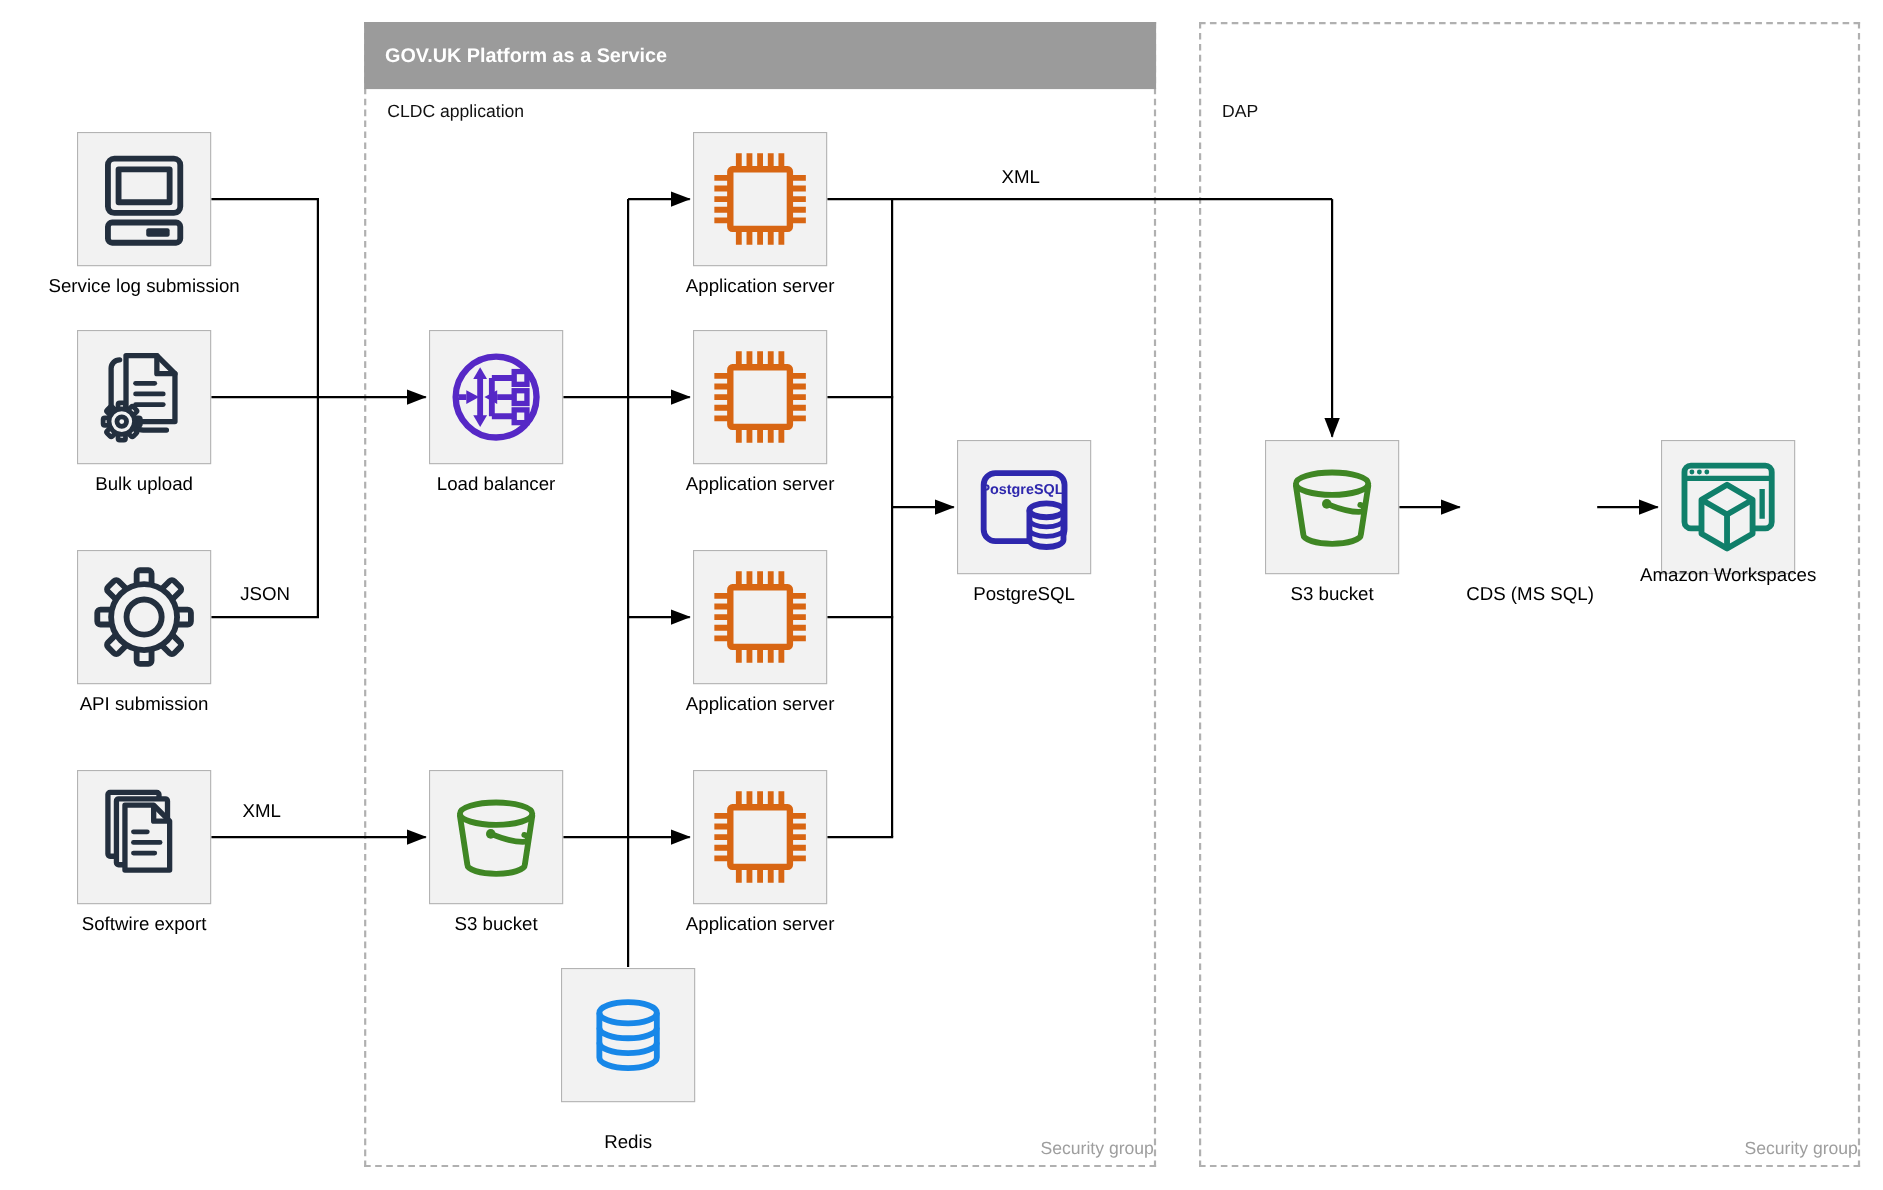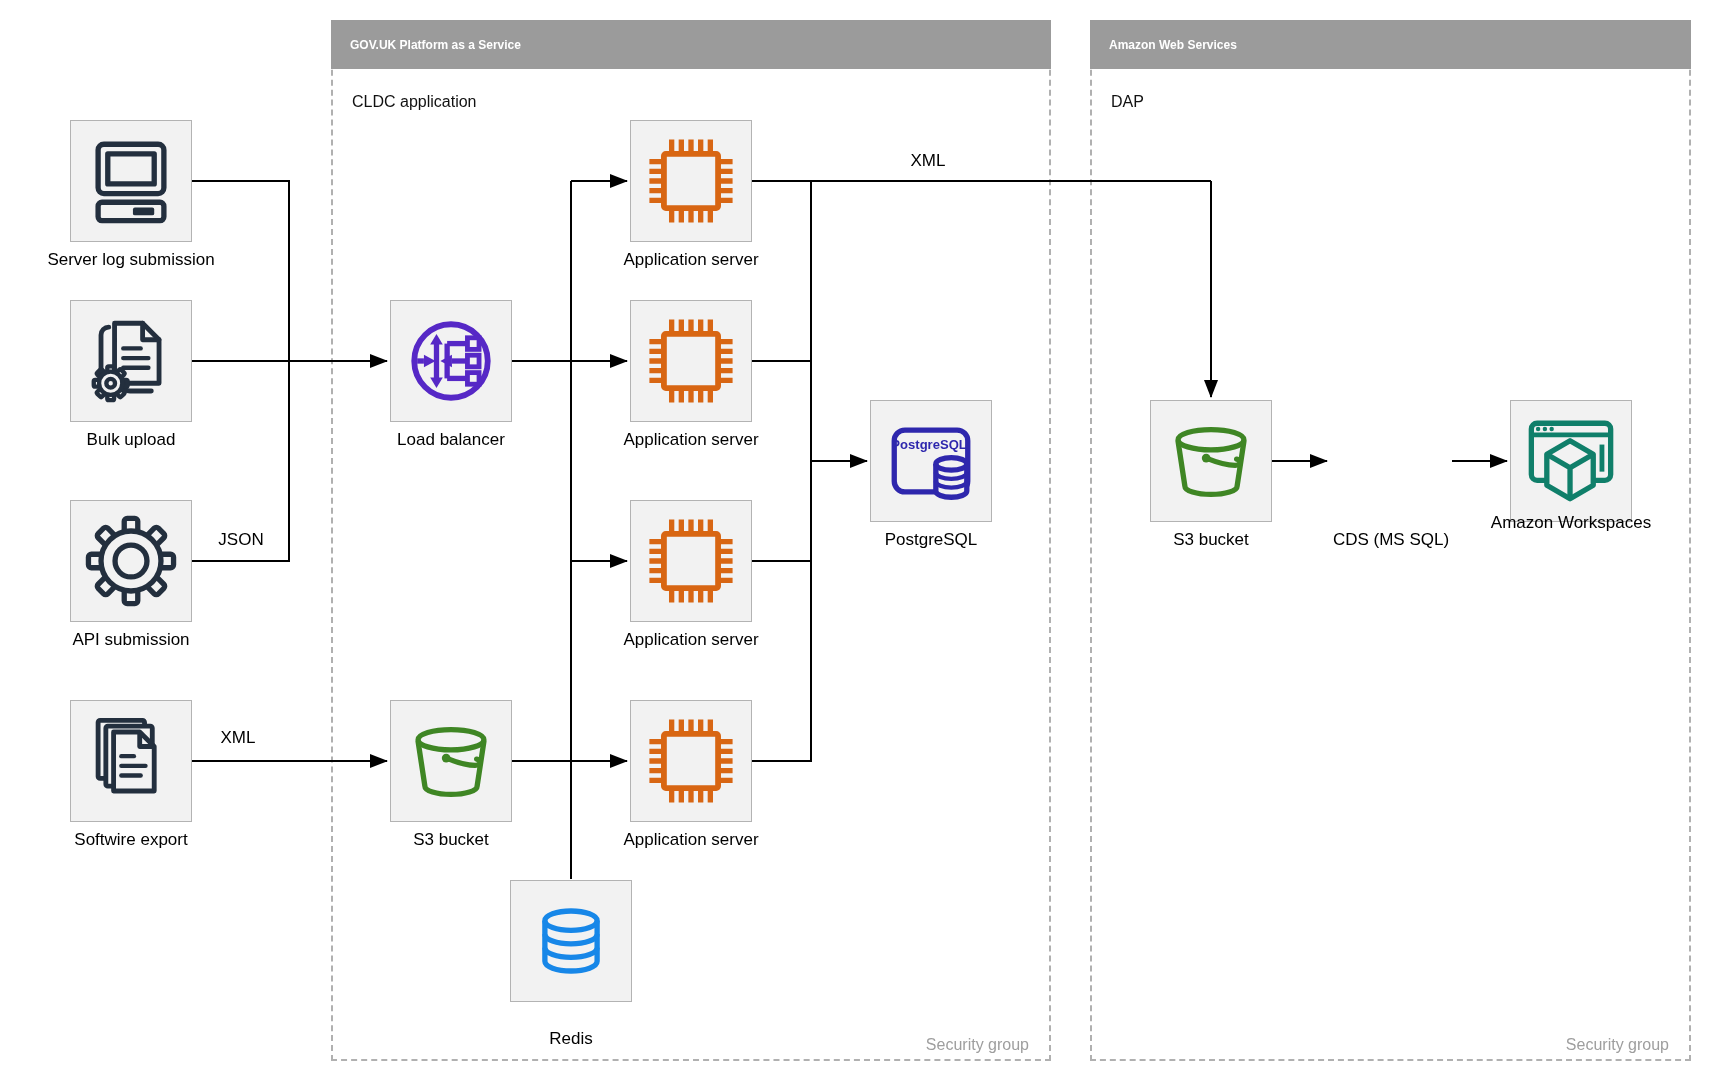--- a/index.html
+++ b/index.html
@@ -1,23 +1,23 @@
 <!DOCTYPE html>
 <html><head>
 <meta charset="utf-8">
 <style>
   html,body{margin:0;padding:0;background:#ffffff;}
   .canvas{position:relative;width:1712px;height:1082px;background:#ffffff;
           font-family:"Liberation Sans",sans-serif;overflow:hidden;}
   .container{position:absolute;border:2px dashed #b0b0b0;box-sizing:border-box;background:transparent;}
-  .c-header{position:absolute;left:-2px;right:-2px;top:-2px;height:49px;background:#9b9b9b;
-            color:#ffffff;font-weight:bold;font-size:12px;display:flex;align-items:center;
+  .c-header{position:absolute;left:-2px;right:-2px;top:-2px;height:61px;background:#9b9b9b;
+            color:#ffffff;font-weight:bold;font-size:18px;display:flex;align-items:center;
             padding-left:19px;}
   .c-sub{position:absolute;left:19px;top:71px;font-weight:normal;font-size:16px;color:#111111;}
-  .c-foot{position:absolute;right:20px;bottom:5px;font-size:16px;color:#9e9e9e;}
+  .c-foot{position:absolute;right:0;bottom:5px;font-size:16px;color:#9e9e9e;}
   .node{position:absolute;width:122px;height:122px;background:#f2f2f2;border:1px solid #b3b3b3;
         box-sizing:border-box;display:flex;align-items:center;justify-content:center;}
   .node svg{width:118px;height:118px;display:block;}
   .node-label{position:absolute;width:240px;text-align:center;font-size:17px;color:#000000;
               transform:translateX(-50%);line-height:1.2;}
   .edge-label{position:absolute;font-size:17px;color:#000000;transform:translateX(-50%);}
   #edges{position:absolute;left:0;top:0;}
   .icon-badge{font-family:"Liberation Sans",sans-serif;font-weight:bold;}
 </style>
 </head>
@@ -27,23 +27,20 @@
 
   <section class="container" style="left:331px;top:20px;width:720px;height:1041px;">
     <header class="c-header">
       <span>GOV.UK Platform as a Service</span>
     </header>
     <div class="c-sub">CLDC application</div>
     <div class="c-foot">Security group</div>
   </section>
 
   <section class="container" style="left:1090px;top:20px;width:601px;height:1041px;">
-    <header class="c-header">
-      <span>Amazon Web Services</span>
-    </header>
     <div class="c-sub">DAP</div>
     <div class="c-foot">Security group</div>
   </section>
 
   <svg id="edges" width="1712" height="1082">
     <defs>
       <marker id="arrow" viewBox="0 0 18 14" refX="17" refY="7" markerWidth="18" markerHeight="14" markerUnits="userSpaceOnUse" orient="auto">
         <path d="M0,0 L18,7 L0,14 Z" fill="#000000"></path>
       </marker>
     </defs>
@@ -78,21 +75,21 @@
   <div class="node" style="left:70px;top:120px;">
     <svg viewBox="0 0 122 122">
       <g fill="none" stroke="#232F3E" stroke-width="5.5" stroke-linejoin="round">
         <rect x="27" y="23" width="68" height="51" rx="6"></rect>
         <rect x="37" y="33" width="48" height="31"></rect>
         <rect x="27" y="83" width="68" height="19" rx="4"></rect>
         <rect x="63" y="88.5" width="22" height="8" rx="2" fill="#232F3E" stroke="none"></rect>
       </g>
     </svg>
   </div>
-  <div class="node-label" style="left:131px;top:250px;">Server log submission</div>
+  <div class="node-label" style="left:131px;top:250px;">Service log submission</div>
 
   <div class="node" style="left:70px;top:300px;">
     <svg viewBox="0 0 122 122">
       <g fill="none" stroke="#232F3E" stroke-width="5" stroke-linejoin="round" stroke-linecap="round">
         <path d="M38,26 a8,8 0 0 0 -8,8 v40"></path>
         <path d="M44,22 h29 l17,17 v45 h-46 z" fill="#f2f2f2"></path>
         <path d="M73,22 v17 h17"></path>
         <path d="M52,84 a8,8 0 0 0 8,8 h22"></path>
         <g stroke-width="4.5">
           <path d="M53,48 h18"></path>

